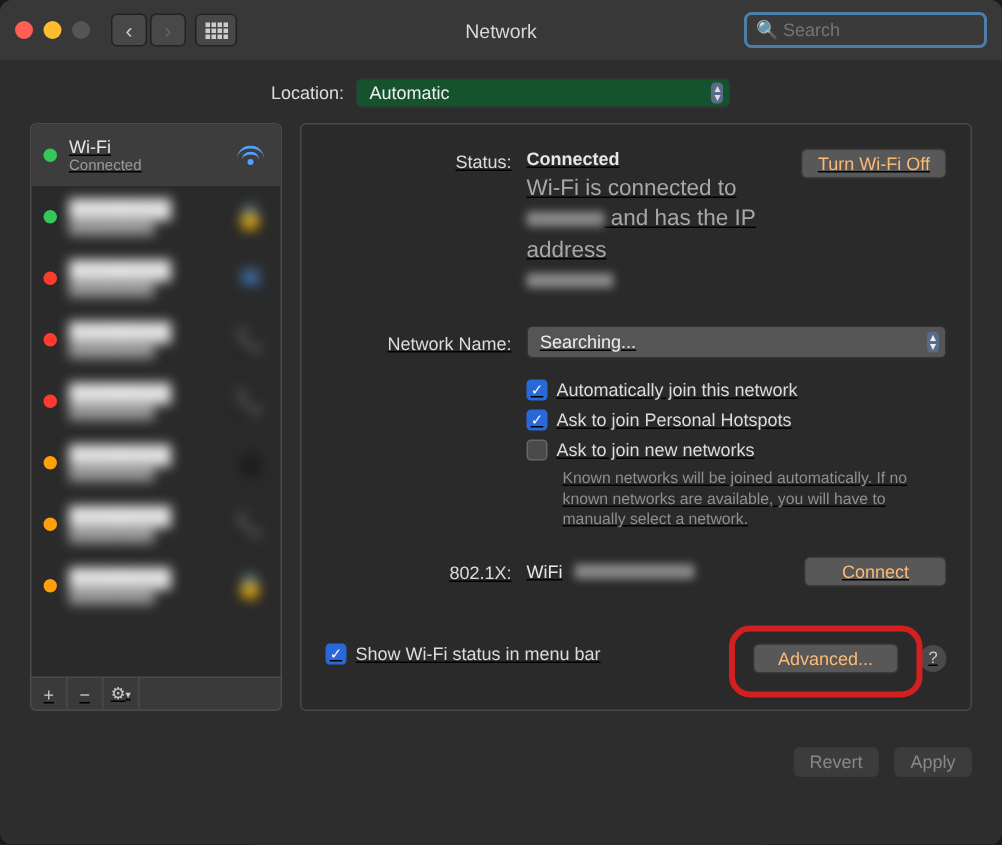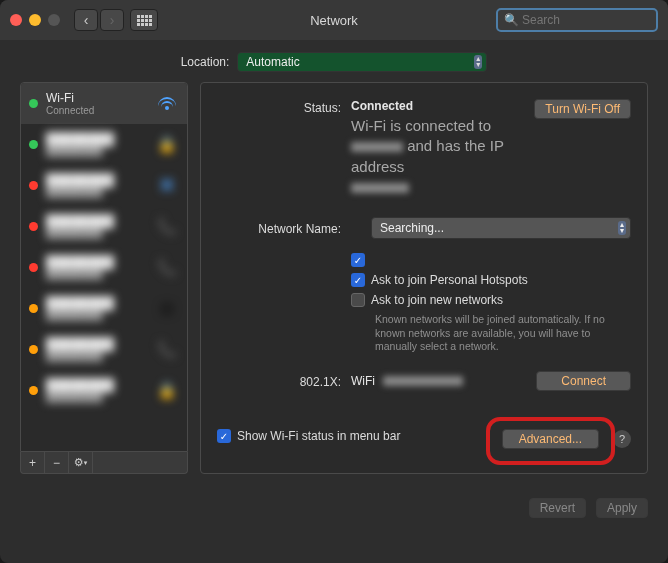--- a/index.html
+++ b/index.html
@@ -20,21 +20,21 @@
 .title { color: #d8d8d8; font-size: 13px; position: absolute; left: 50%; transform: translateX(-50%); }
 .search { margin-left: auto; width: 162px; height: 24px; background: #3a3a3a; border: 2px solid #4d7ea8; border-radius: 5px; display: flex; align-items: center; padding: 0 6px; }
 .search input { background: transparent; border: none; outline: none; color: #ccc; font-size: 12px; width: 100%; }
 .searchicon { color: #888; font-size: 12px; margin-right: 3px; }
 
 .locrow { display: flex; align-items: center; justify-content: center; padding: 12px 0 10px; gap: 8px; }
 .locrow label { color: #ddd; font-size: 12px; }
 .dropdown { background: #14532d; border: 1px solid #333; border-radius: 4px; color: #eee; font-size: 12px; padding: 2px 8px; width: 250px; height: 20px; display: flex; align-items: center; position: relative; }
 .dropdown .arrows { position: absolute; right: 4px; color: #ddd; font-size: 8px; line-height: 6px; display: flex; flex-direction: column; background:#5a6b8a; border-radius:3px; padding:1px 2px; }
 
-.body { display: flex; padding: 0 20px 14px; gap: 12px; }
+.body { display: flex; padding: 0 20px 14px; gap: 12px; text-decoration: underline; }
 .sidebar { width: 168px; }
 .netlist { border: 1px solid #4a4a4a; border-radius: 4px 4px 0 0; height: 370px; background: #2a2a2a; overflow: hidden; }
 .netitem { padding: 8px 10px 8px 8px; display: flex; align-items: center; gap: 8px; }
 .netitem.sel { background: #3d3d3d; }
 .statusdot { width: 9px; height: 9px; border-radius: 50%; flex-shrink: 0; }
 .netinfo { flex: 1; overflow: hidden; }
 .netname { color: #e6e6e6; font-size: 12px; white-space: nowrap; }
 .netsub { color: #9a9a9a; font-size: 10px; white-space: nowrap; }
 .neticon { width: 20px; height: 16px; flex-shrink: 0; display:flex; align-items:center; justify-content:center; }
 .blur { filter: blur(4px); }
@@ -210,36 +210,37 @@
           <div style="flex:1">
             <span class="valbold">Connected</span>
             <div class="sub">
               <span>Wi-Fi is connected to </span><span class="redact" style="width:52px"></span><span> and has the IP address </span><br><span class="redact" style="width:58px"></span>
             </div>
           </div>
           <div class="btn">Turn Wi-Fi Off</div>
         </div>
       </div>
 
-      <div class="row" style="margin-top:14px;align-items:center;gap:20px;">
+      <div class="row" style="margin-top:14px;align-items:center;">
         <div class="lbl">Network Name:</div>
         <div class="netdrop">
           <span>Searching...</span>
           <div class="arrows">
               <span>▴</span>
               <span>▾</span>
             </div>
         </div>
       </div>
 
       <div class="row" style="margin-top:8px;">
         <div class="lbl"></div>
         <div class="val">
           <div class="checkbox">
             <div class="cb checked">✓</div>
+            <span>Automatically join this network</span>
           </div>
           <div class="checkbox">
             <div class="cb checked">✓</div>
             <span>Ask to join Personal Hotspots</span>
           </div>
           <div class="checkbox">
             <div class="cb unchecked"></div>
             <span>Ask to join new networks</span>
           </div>
           <div class="helptext">Known networks will be joined automatically. If no known networks are available, you will have to manually select a network.</div>

